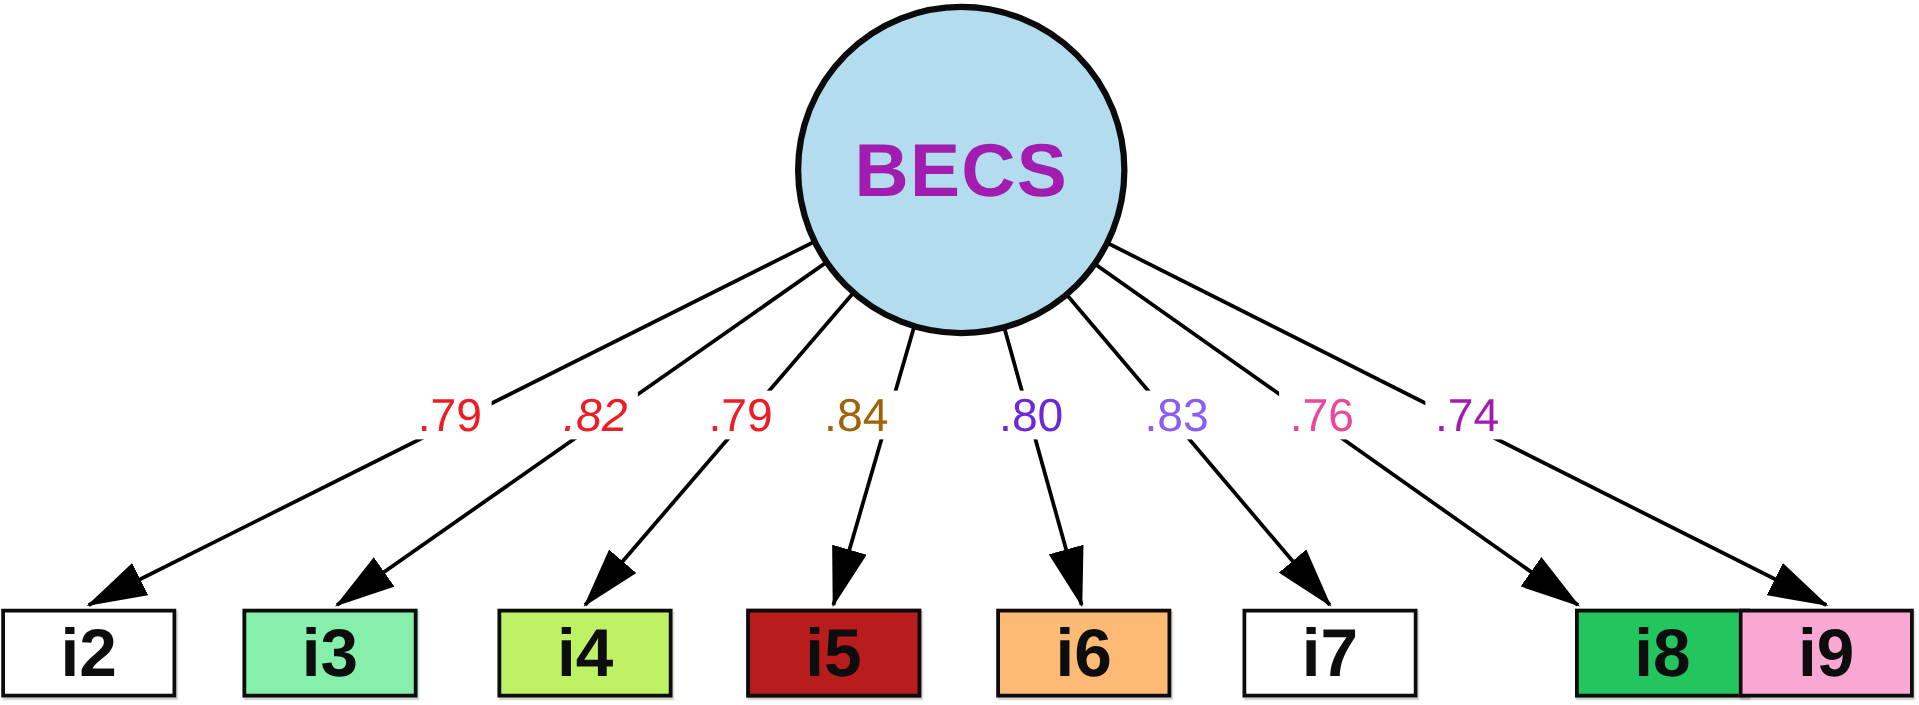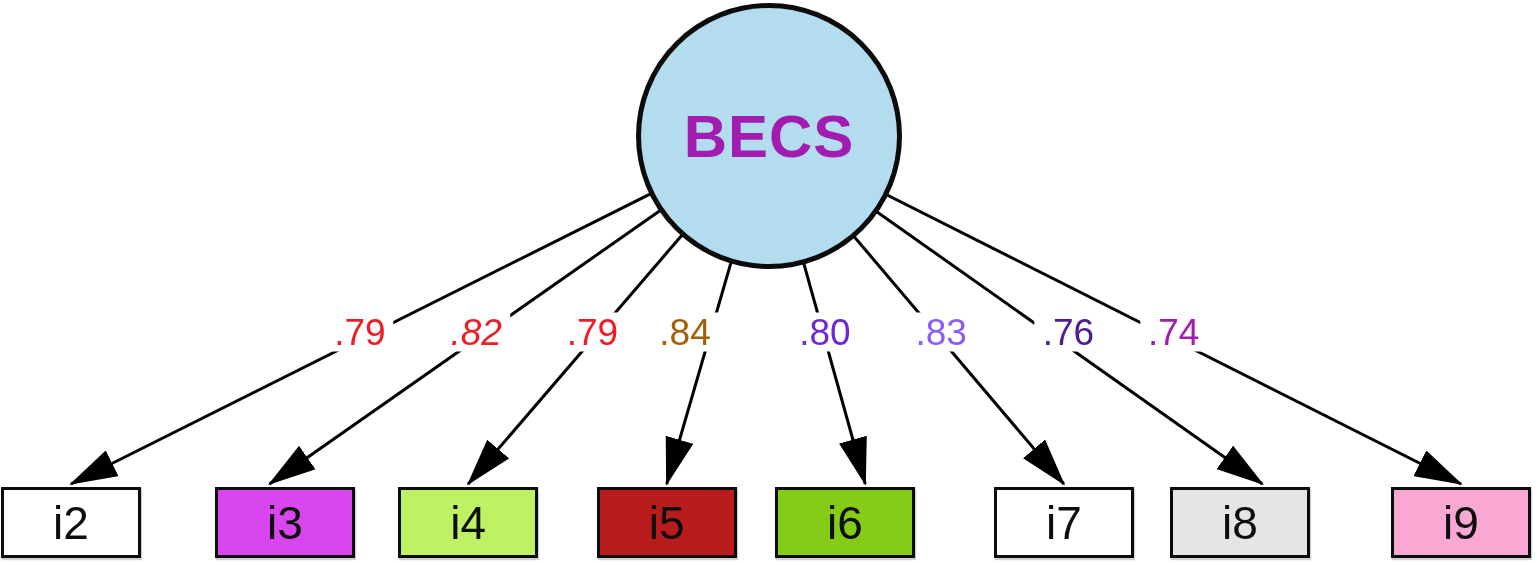--- a/index.html
+++ b/index.html
@@ -46,22 +46,22 @@
     width: 134px;
     height: 65px;
     border: 3px solid #0b0b0b;
     background: #ffffff;
     display: flex;
     align-items: center;
     justify-content: center;
     box-shadow: 1px 2px 1px rgba(120,120,120,0.35);
   }
   .indicator-label {
-    font-size: 46px;
-    font-weight: normal;
+    font-size: 54px;
+    font-weight: bold;
     color: #0d0d0d;
   }
   .loading-label {
     position: absolute;
     transform: translate(-50%, -50%);
     font-size: 37px;
     font-weight: normal;
     background: #ffffff;
     padding: 1px 8px;
     line-height: 1;
@@ -94,43 +94,43 @@
     <span class="factor-label">BECS</span>
   </div>
 
   <div id="label-layer">
       <span class="loading-label" style="left: 359.918px; top: 332px; color: rgb(238, 28, 36);">.79</span>
       <span class="loading-label" style="left: 476.178px; top: 332px; color: rgb(238, 28, 36); font-style: italic;">.82</span>
       <span class="loading-label" style="left: 592.438px; top: 332px; color: rgb(238, 28, 36);">.79</span>
       <span class="loading-label" style="left: 672px; top: 332px; color: #a16207; margin-left: 13px;">.84</span>
       <span class="loading-label" style="left: 824.959px; top: 332px; color: #6d28d9;">.80</span>
       <span class="loading-label" style="left: 941.22px; top: 332px; color: #8b5cf6;">.83</span>
-      <span class="loading-label" style="left: 1057.48px; top: 332px; color: #4c1d95; margin-left: 11px;">.76</span>
+      <span class="loading-label" style="left: 1057.48px; top: 332px; color: #ec4899;">.76</span>
       <span class="loading-label" style="left: 1173.74px; top: 332px; color: #a21caf;">.74</span>
     </div>
   <div id="box-layer">
       <div class="indicator-box" style="left: 1px; background: rgb(255, 255, 255);">
     <span class="indicator-label">i2</span>
   </div>
-      <div class="indicator-box" style="left: 215px; background: #d946ef;">
+      <div class="indicator-box" style="left: 194px; background: #86efac;">
     <span class="indicator-label">i3</span>
   </div>
       <div class="indicator-box" style="left: 398.143px; background: #bef264;">
     <span class="indicator-label">i4</span>
   </div>
       <div class="indicator-box" style="left: 596.714px; background: #b91c1c;">
     <span class="indicator-label">i5</span>
   </div>
-      <div class="indicator-box" style="left: 775px; background: #84cc16;">
+      <div class="indicator-box" style="left: 797px; background: #fdba74;">
     <span class="indicator-label">i6</span>
   </div>
       <div class="indicator-box" style="left: 993.857px; background: rgb(255, 255, 255);">
     <span class="indicator-label">i7</span>
   </div>
-      <div class="indicator-box" style="left: 1170px; background: #e5e5e5;">
+      <div class="indicator-box" style="left: 1260px; background: #22c55e;">
     <span class="indicator-label">i8</span>
   </div>
       <div class="indicator-box" style="left: 1391px; background: #f9a8d4;">
     <span class="indicator-label">i9</span>
   </div>
     </div>
 
 </div>
 
 </body></html>

